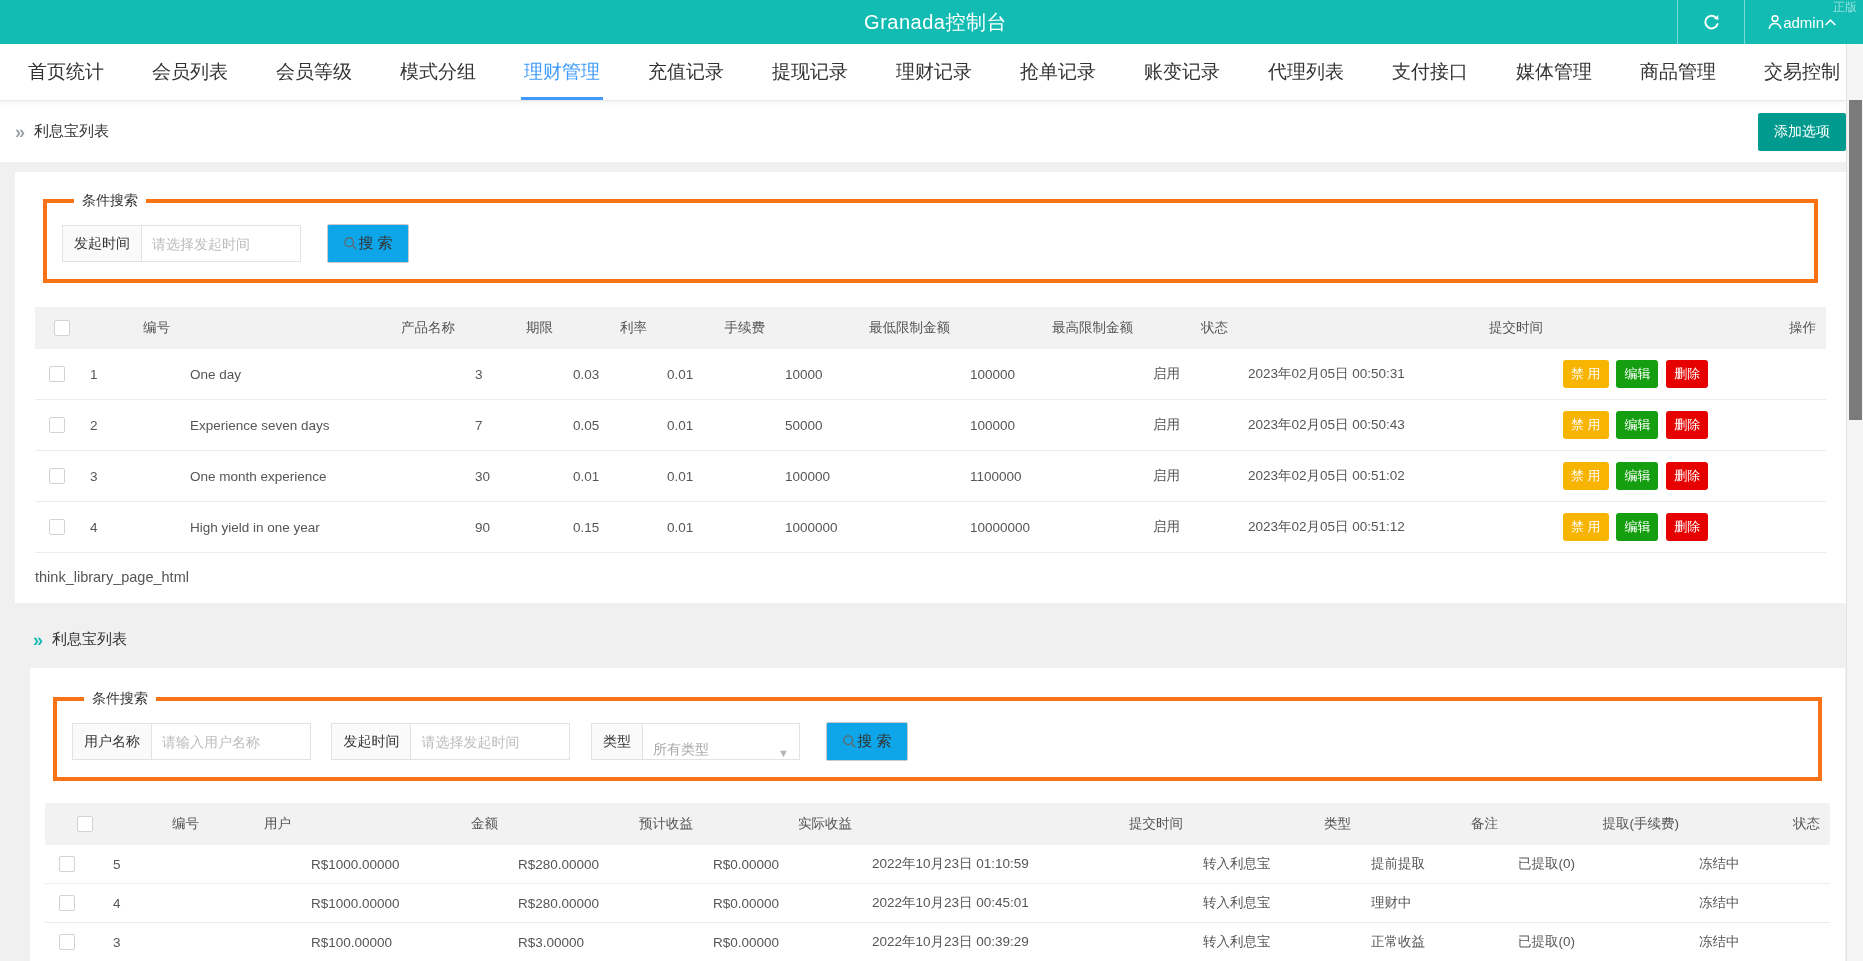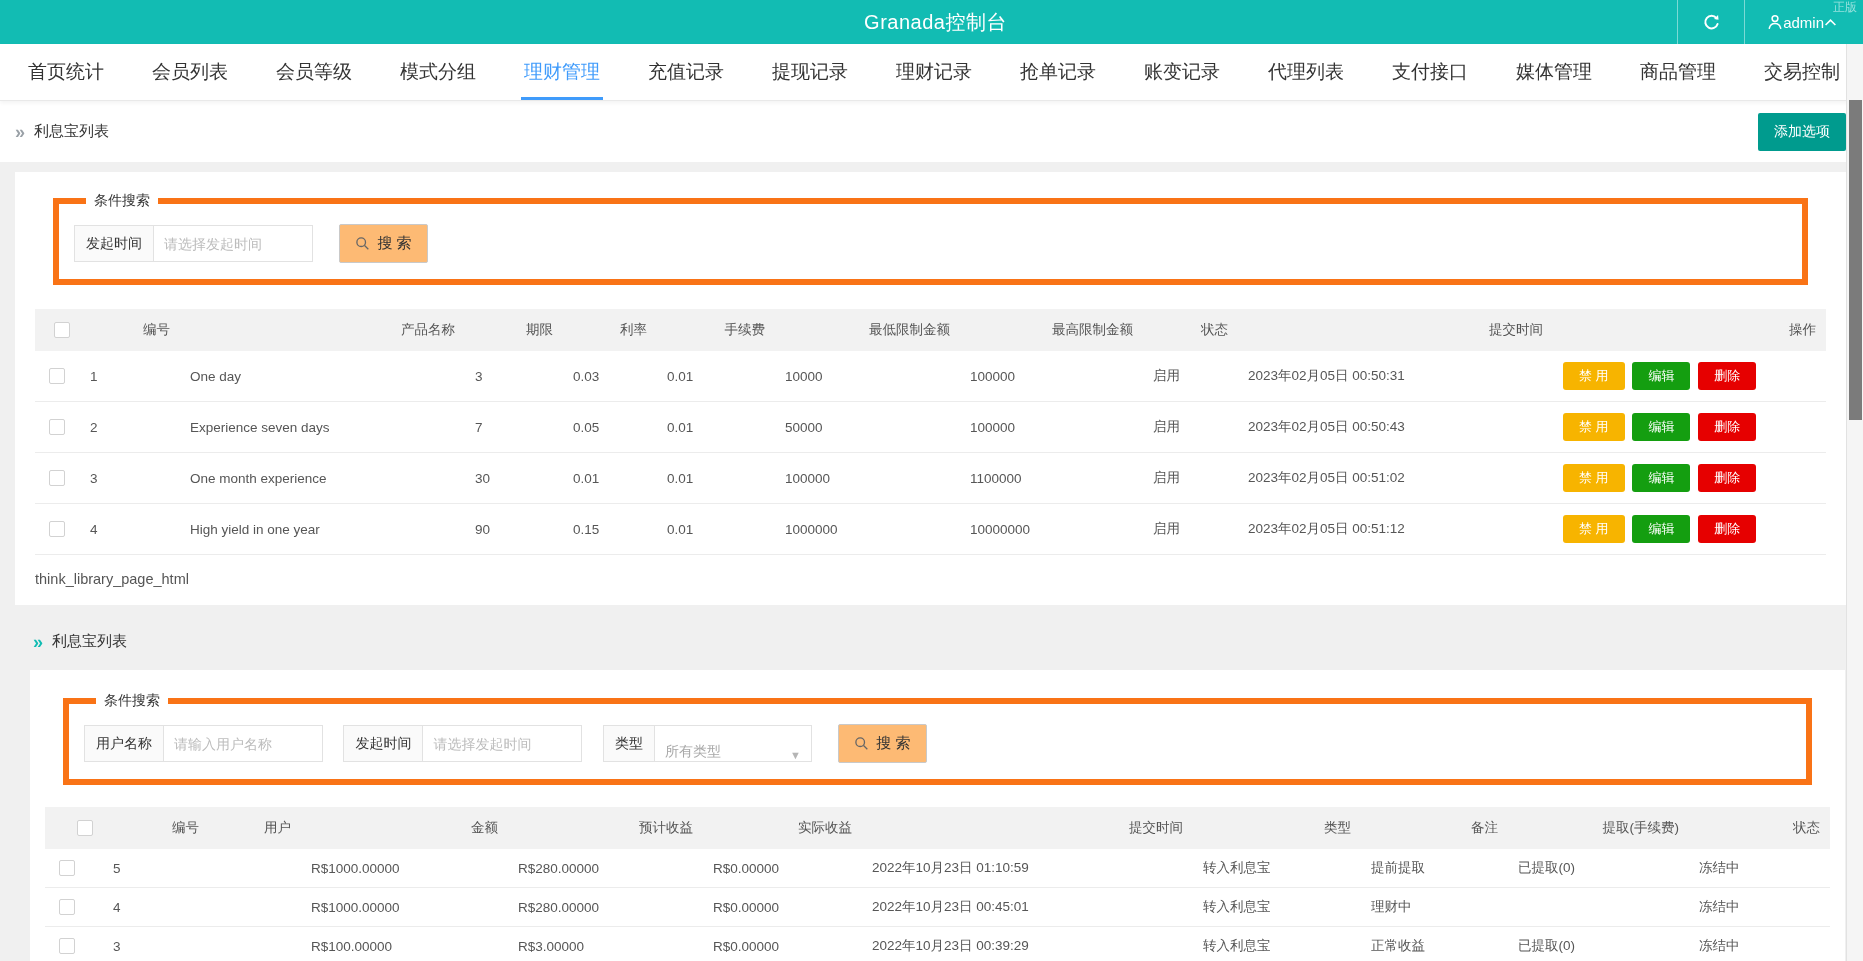--- a/index.html
+++ b/index.html
@@ -33,43 +33,43 @@
   .chev{font-size:18px;line-height:1;color:#9aa1a7;font-weight:bold}
   .chev.teal{color:var(--topbar)}
   .add-btn{background:var(--add-btn);color:#fff;border:none;font-size:14px;padding:10px 16px;border-radius:2px;cursor:pointer}
 
   
   .card{background:#fff}
   .card1{margin:10px 17px 0 15px;padding:12px 20px 14px}
   .card2{margin:0 18px 0 30px;padding:14px 15px 0}
 
   
-  fieldset.search{border:6px solid #f97316;margin:8px 18px 0;padding:14px 15px 16px}
+  fieldset.search{border:4px solid #f97316;margin:8px 8px 0;padding:14px 15px 16px}
   fieldset.search legend{font-size:14px;color:#333;padding:0 8px;margin-left:12px}
   .sgroup{display:inline-flex;align-items:stretch;height:37px;margin-right:16px;vertical-align:middle}
   .addon{display:flex;align-items:center;padding:0 11px;background:#fafafa;border:1px solid #e2e2e2;border-right:none;
          font-size:14px;color:#333;white-space:nowrap}
   .sinput{border:1px solid #e2e2e2;padding:0 10px;font-size:14px;color:#333;width:160px;outline:none}
   .sinput::placeholder{color:#bcbcbc}
   .sel{display:flex;align-items:flex-end;justify-content:space-between;border:1px solid #e2e2e2;width:158px;
        padding:0 10px;color:#a8a8a8;font-size:14px;background:#fff;cursor:pointer}
   .tri{color:#b5b5b5;font-size:11px}
-  .search-btn{display:inline-flex;align-items:center;gap:7px;height:39px;padding:0 15px;background:#fdba74;
+  .search-btn{display:inline-flex;align-items:center;gap:0;height:39px;padding:0 15px;background:#0ea5e9;
               border:1px solid #c9c9c9;border-radius:2px;font-size:15px;color:#333;cursor:pointer;vertical-align:middle;margin-left:6px}
 
   
   table{border-collapse:collapse;table-layout:fixed;width:100%;font-size:13.5px;color:#565656}
   .t1{margin-top:24px}
   .t2{margin-top:22px}
   thead th{background:#f2f2f2;font-weight:normal;text-align:right;padding:12px 10px;color:#555;overflow:hidden;white-space:nowrap}
   tbody td{border-bottom:1px solid #ececec;padding:11px 10px;overflow:hidden;white-space:nowrap;height:19px}
   .t2 tbody td{padding:10px 10px}
   .cb{display:inline-block;width:16px;height:16px;border:1px solid #d2d2d2;border-radius:2px;background:#fff;
       vertical-align:middle;margin-left:4px;cursor:pointer}
-  .abtn{display:inline-block;padding:5px 16px;border-radius:3px;color:#fff;font-size:13px;margin-right:4px;cursor:pointer;border:none;white-space:nowrap}
+  .abtn{display:inline-block;padding:5px 8px;border-radius:3px;color:#fff;font-size:13px;margin-right:4px;cursor:pointer;border:none;white-space:nowrap}
   .abtn.dis{background:var(--btn-disable)}
   .abtn.edit{background:var(--btn-edit)}
   .abtn.del{background:var(--btn-delete)}
 
   .footer-note{font-size:14.5px;color:#555;margin:16px 0 4px 0}
 
   
   .crumb2{display:flex;align-items:center;gap:9px;font-size:15px;color:#333;padding:27px 0 19px 33px}
 
   

